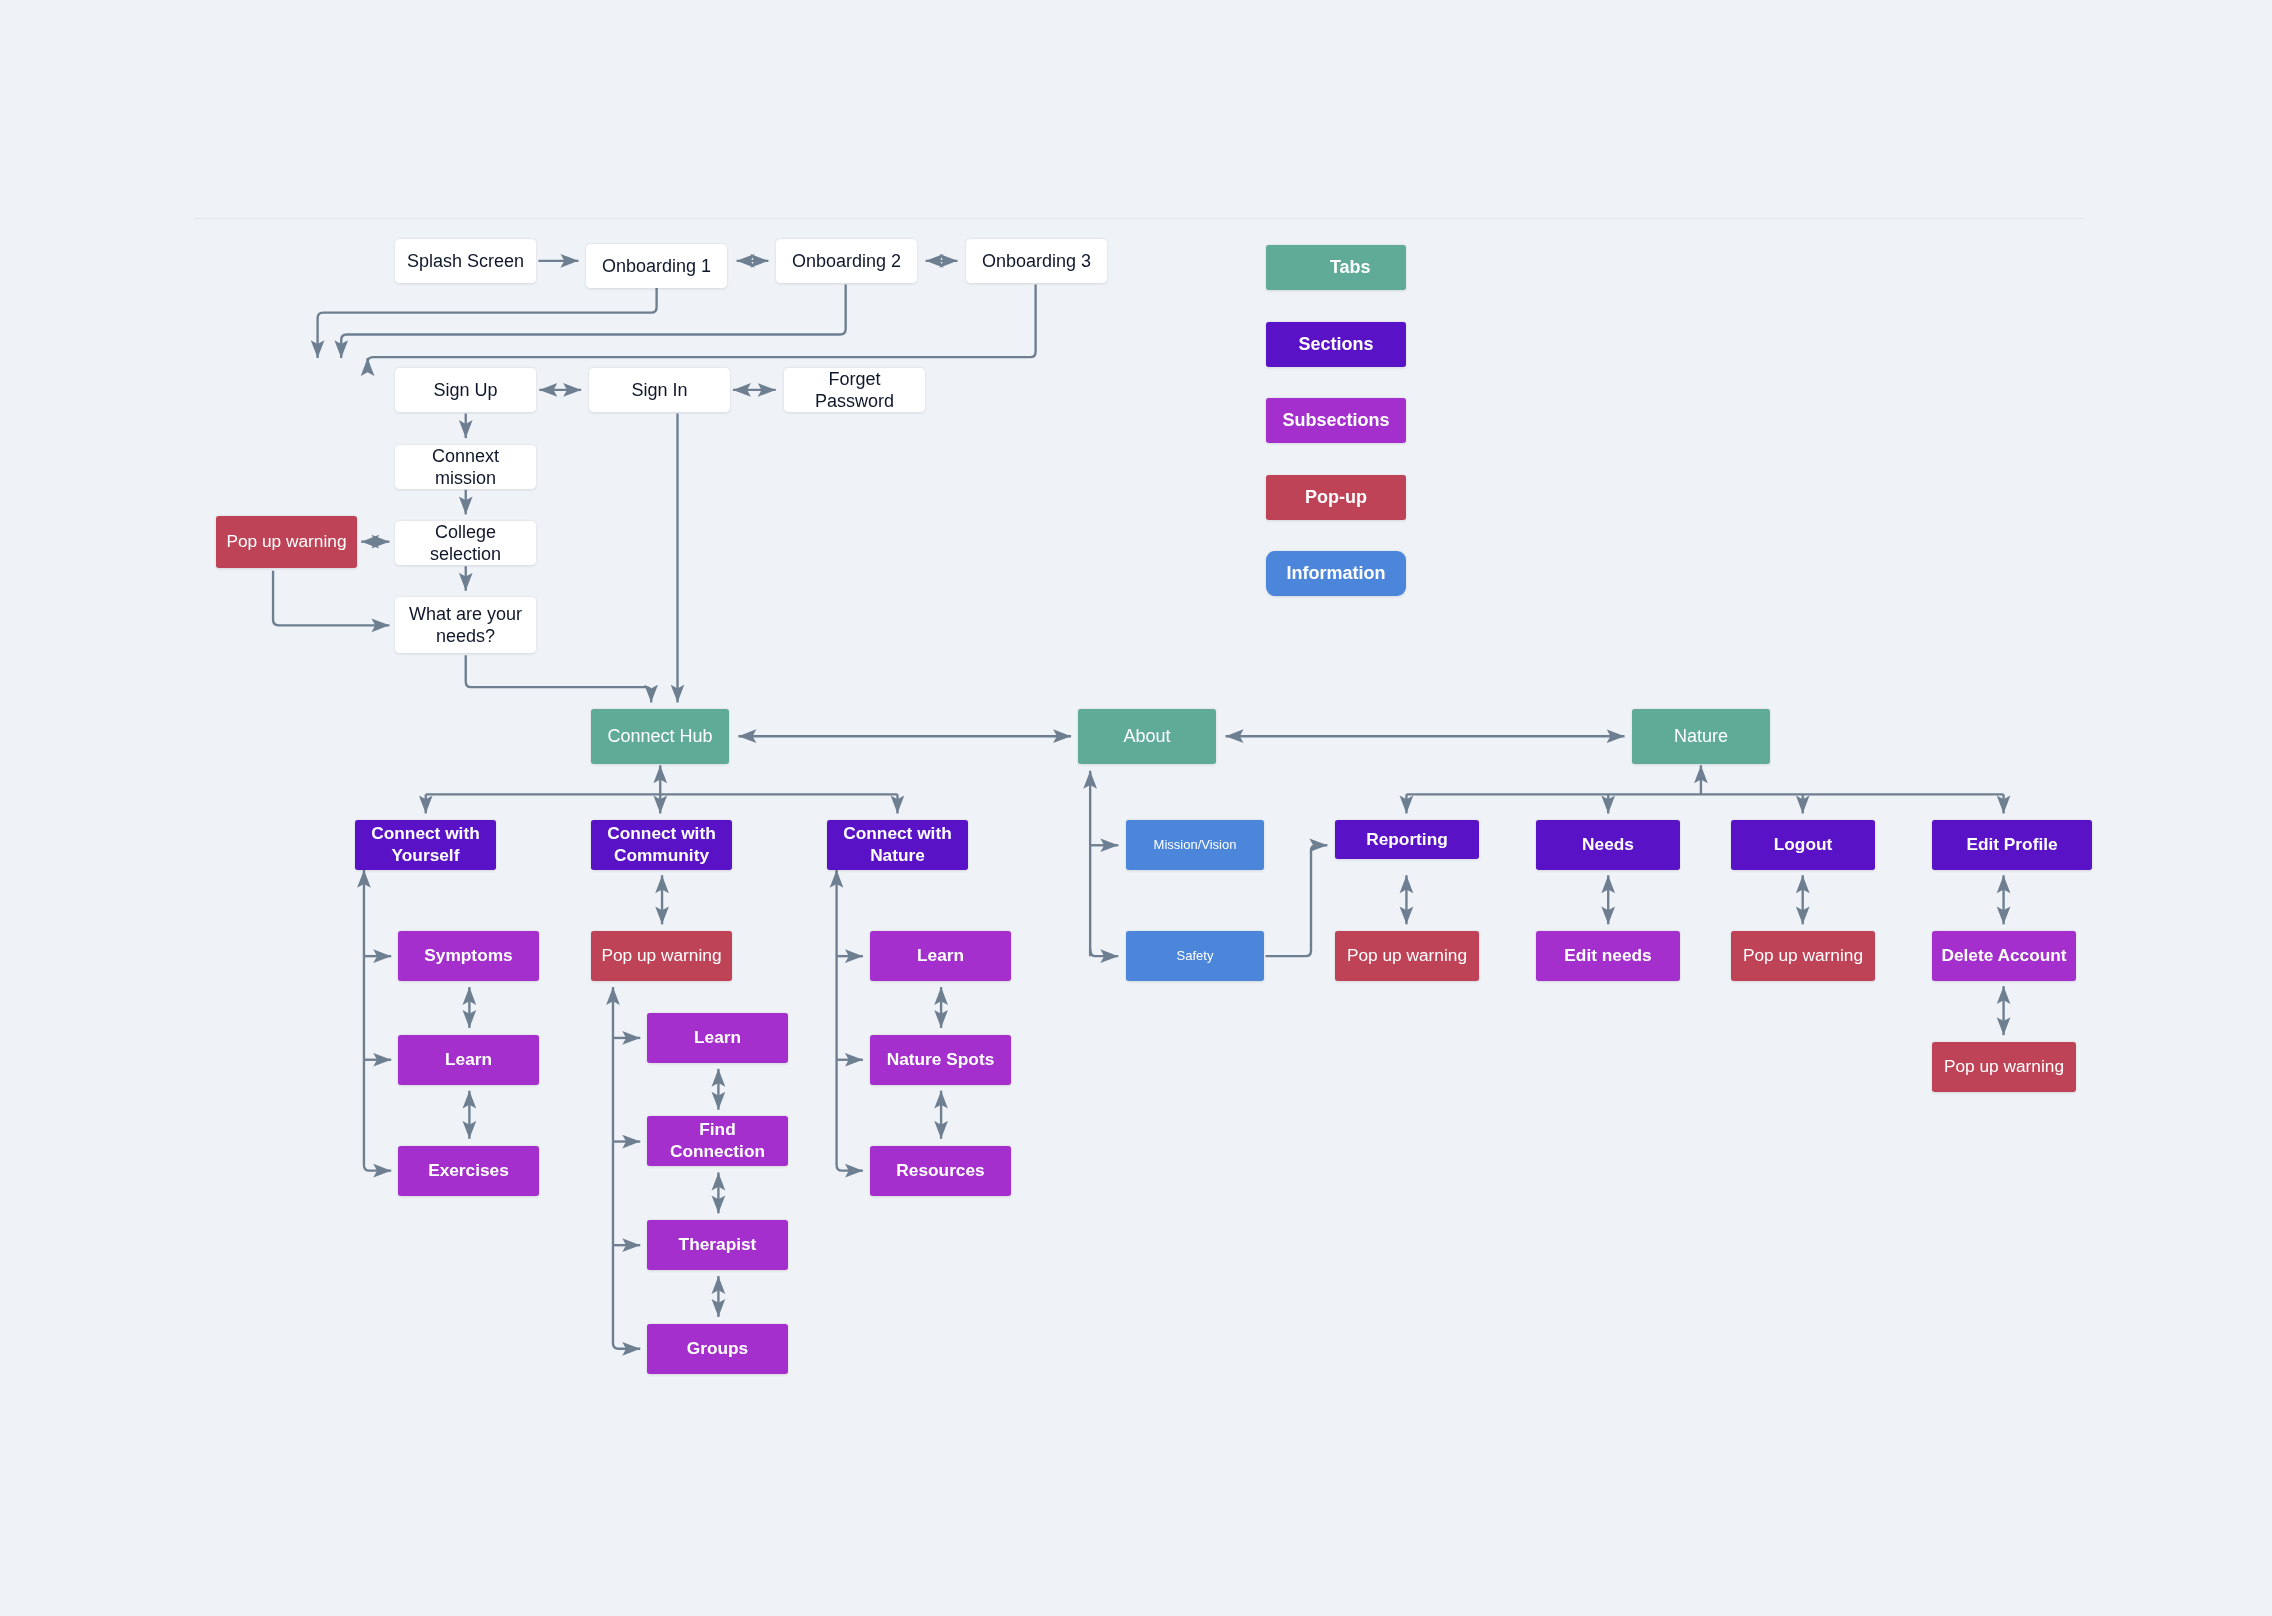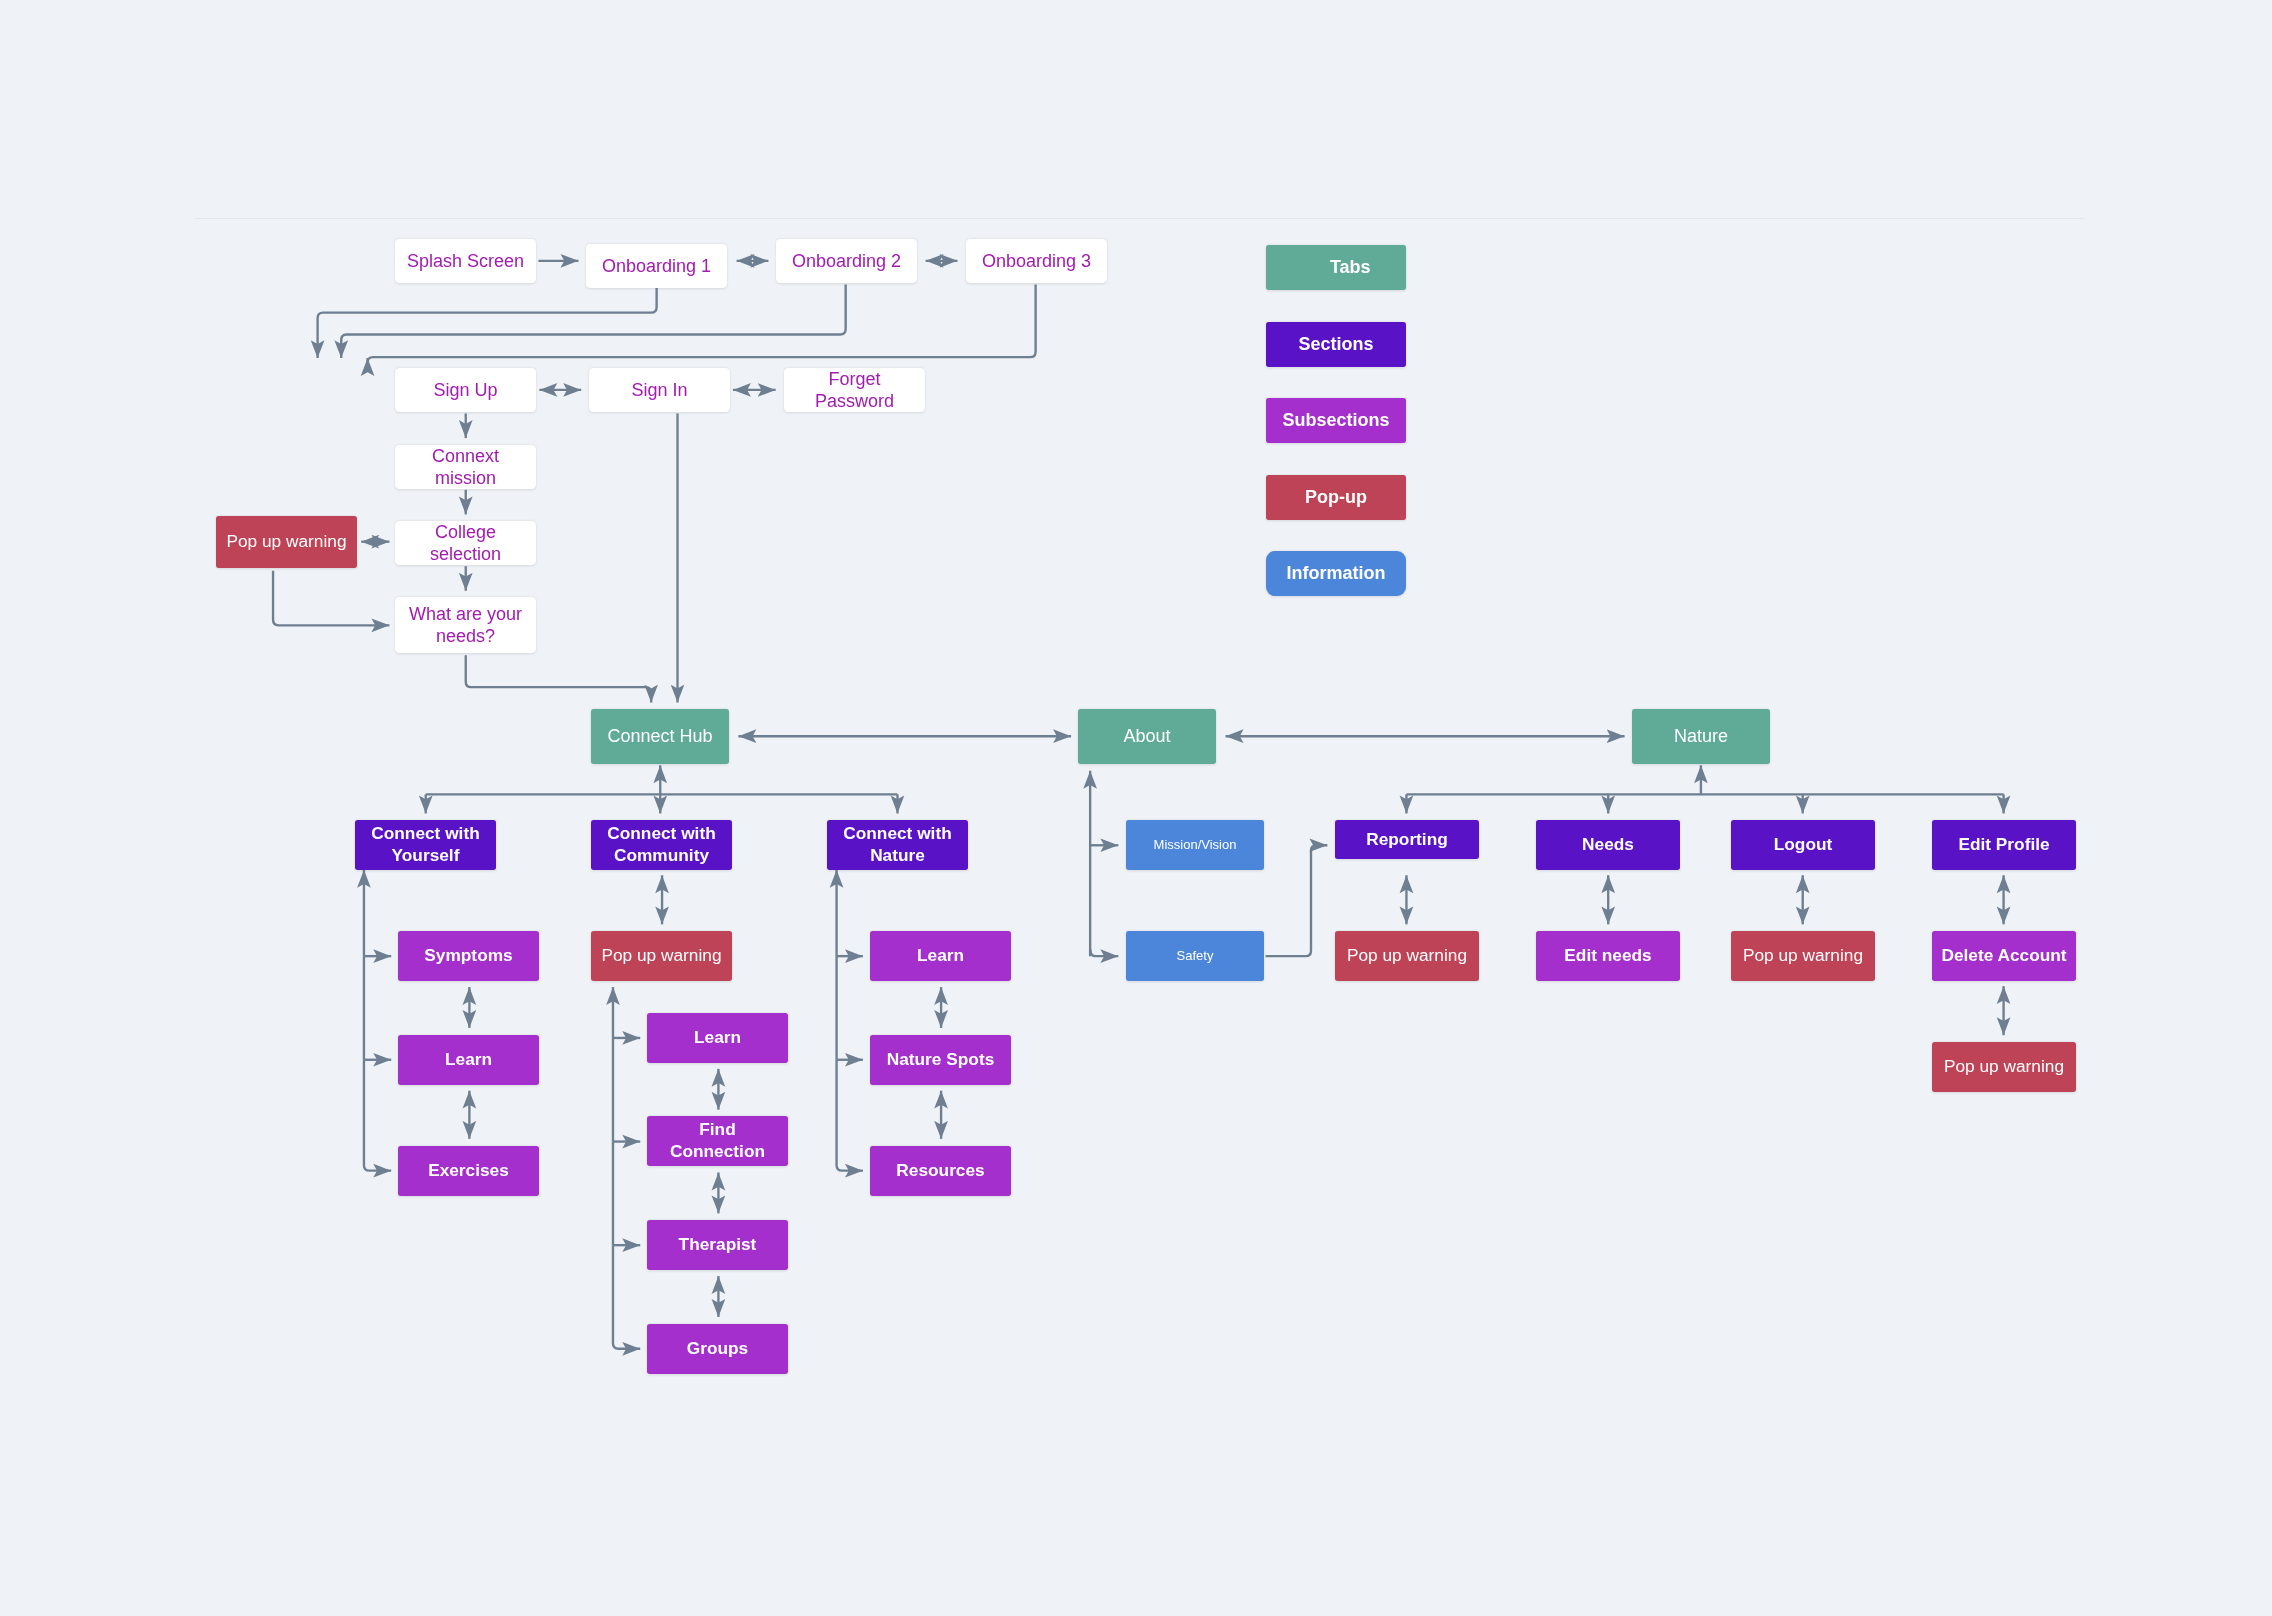--- a/index.html
+++ b/index.html
@@ -42,21 +42,21 @@
     border-radius: 2.7px;
     line-height: 1.25;
     padding: 3.6px 5.5px;
     box-shadow: 0 0.9px 2.7px rgba(40,55,75,0.13);
     z-index: 3;
   }
   .node .lbl { display: block; }
   
   .t-plain {
     background: #ffffff;
-    color: #a21caf;
+    color: #0f172a;
     font-size: 18px;
     border-radius: 4.5px;
   }
   .t-tabs {
     background: #5fab98;
     color: #ffffff;
     font-size: 18px;
   }
   .t-sections {
     background: #5a12c6;
@@ -306,21 +306,21 @@
       </div>
       <div class="node t-subsections" style="left: 1536px; top: 931px; width: 144px; height: 50px;">
         <span class="lbl">Edit needs</span>
       </div>
       <div class="node t-sections" style="left: 1731px; top: 820px; width: 144px; height: 50px;">
         <span class="lbl">Logout</span>
       </div>
       <div class="node t-popup" style="left: 1731px; top: 931px; width: 144px; height: 50px;">
         <span class="lbl">Pop up warning</span>
       </div>
-      <div class="node t-sections" style="left: 1932px; top: 820px; width: 144px; height: 50px;">
+      <div class="node t-sections" style="left: 1932px; top: 820px; width: 160px; height: 50px;">
         <span class="lbl">Edit Profile</span>
       </div>
       <div class="node t-subsections" style="left: 1932px; top: 931px; width: 144px; height: 50px;">
         <span class="lbl">Delete Account</span>
       </div>
       <div class="node t-popup" style="left: 1932px; top: 1042px; width: 144px; height: 50px;">
         <span class="lbl">Pop up warning</span>
       </div>
     </div>
   <div id="legend-layer">

